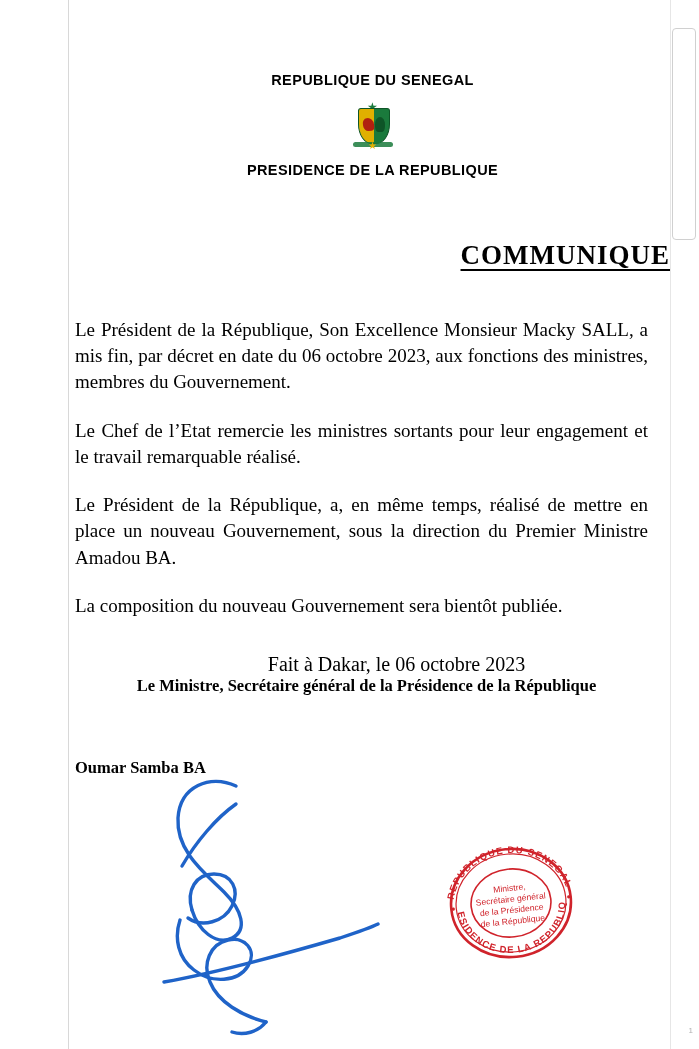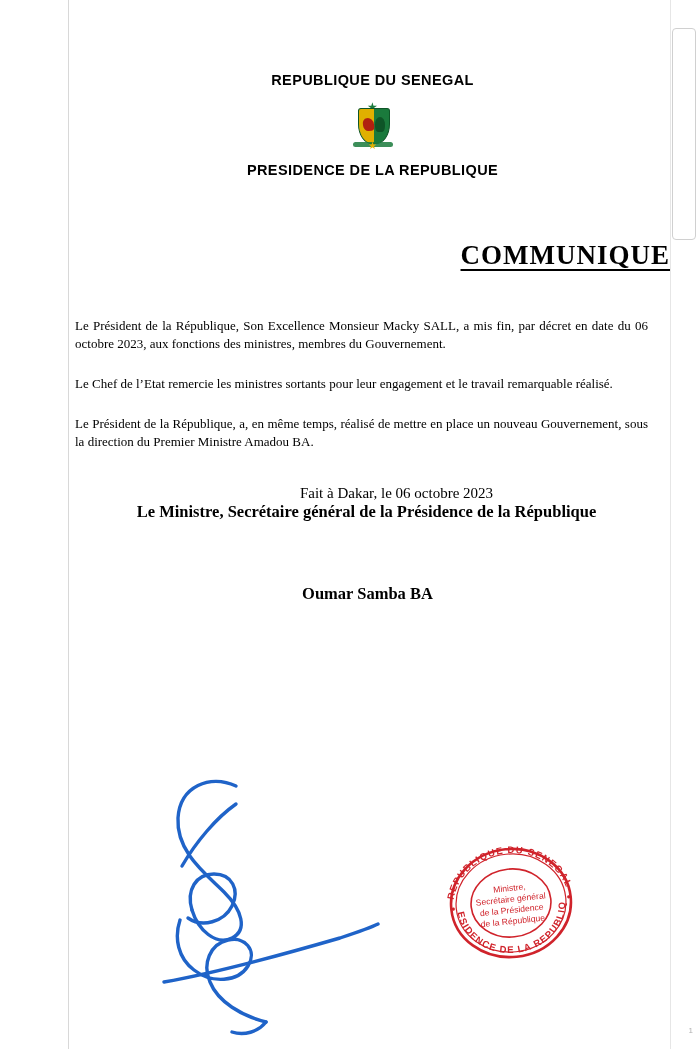--- a/index.html
+++ b/index.html
@@ -171,44 +171,44 @@
     font-family: "Liberation Serif", serif;
   }
 
   
   .body-text {
     margin-top: 46px;
     padding-right: 22px;
   }
   .para {
     text-align: justify;
-    font-size: 13px;
+    font-size: 19px;
     line-height: 1.38;
     margin: 0 0 22px 0;
   }
   .para:last-child { margin-bottom: 0; }
 
   .place-date {
     margin-top: 34px;
     text-align: center;
-    font-size: 15px;
+    font-size: 20px;
     padding-left: 70px;
     padding-right: 22px;
   }
 
   .signer-title {
     text-align: center;
     font-size: 16.5px;
     font-weight: bold;
     padding-right: 12px;
   }
 
   .signer-name {
     margin-top: 62px;
-    text-align: center;
+    text-align: left;
     font-size: 16.5px;
     font-weight: bold;
     padding-right: 10px;
   }
 
   
   .signature {
     position: absolute;
     left: 140px;
     top: 770px;
@@ -249,20 +249,21 @@
     </div>
 
     <div class="hdr-institution">PRESIDENCE DE LA REPUBLIQUE</div>
 
     <div class="doc-title">COMMUNIQUE</div>
 
     <div class="body-text">
       <p class="para">Le Président de la République, Son Excellence Monsieur Macky SALL, a mis fin, par décret en date du 06 octobre 2023, aux fonctions des ministres, membres du Gouvernement.</p>
       <p class="para">Le Chef de l’Etat remercie les ministres sortants pour leur engagement et le travail remarquable réalisé.</p>
       <p class="para">Le Président de la République, a, en même temps, réalisé de mettre en place un nouveau Gouvernement, sous la direction du Premier Ministre Amadou BA.</p>
+      <p class="para">La composition du nouveau Gouvernement sera bientôt publiée.</p>
     </div>
 
     <div class="place-date">Fait à Dakar, le 06 octobre 2023</div>
 
     <div class="signer-title">Le Ministre, Secrétaire général de la Présidence de la République</div>
 
     <div class="signer-name">Oumar Samba BA</div>
   </div>
 
   <div class="signature">

